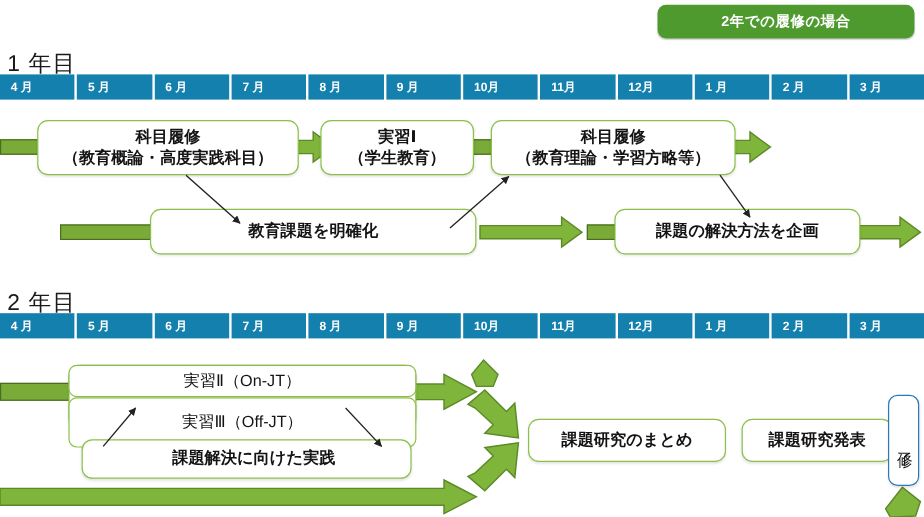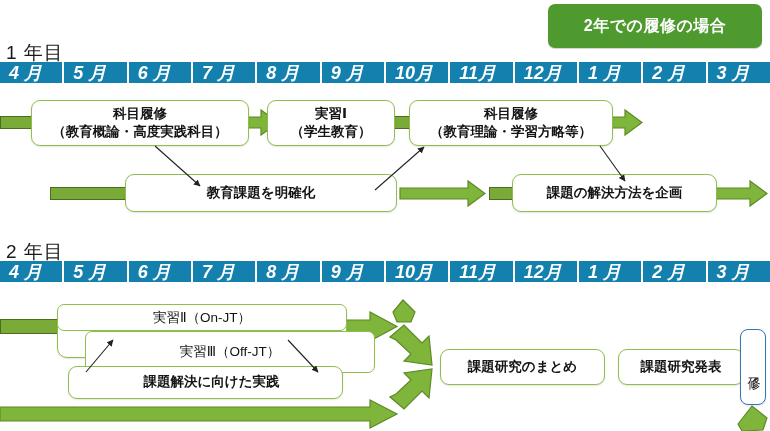--- a/index.html
+++ b/index.html
@@ -7,42 +7,41 @@
     width:770px;height:431px;
     background:#ffffff;
     font-family:"Liberation Sans","DejaVu Sans",sans-serif;
     overflow:hidden;
     position:relative;
   }
   .stage{position:absolute;left:0;top:0;width:770px;height:431px;}
 
   
   .title-pill{
-    position:absolute;left:548px;top:4px;width:214px;height:44px;
+    position:absolute;left:548px;top:4px;width:214px;height:28px;
     background:#4e9a2f;border-radius:7px;
     display:flex;align-items:center;justify-content:center;
-    color:#ffffff;font-size:16px;font-weight:bold;letter-spacing:.5px;
+    color:#ffffff;font-size:12px;font-weight:bold;letter-spacing:.5px;
     box-shadow:0 1px 1px rgba(0,0,0,.18);
   }
 
   
   .year-label{
     position:absolute;font-size:19px;color:#1a1a1a;font-weight:400;
     letter-spacing:1px;
   }
 
   
   .month-bar{position:absolute;left:0;height:21px;display:flex;width:770px;}
   .month-cell{
     flex:1 1 0;background:#1380ae;color:#ffffff;
-    font-size:18px;font-weight:bold;
+    font-size:10px;font-weight:bold;
     display:flex;align-items:center;
     padding-left:9px;box-sizing:border-box;
     margin-right:2px;
-    font-style:italic;
   }
   .month-cell:last-child{margin-right:0;}
   .gbar-dark{position:absolute;background:#7aab38;border:1px solid #4a6d20;box-sizing:border-box;}
   .garrow{position:absolute;}
 
   
   .box{
     position:absolute;background:#ffffff;border:1.4px solid #8dc04a;
     border-radius:9px;box-sizing:border-box;
     display:flex;align-items:center;justify-content:center;
@@ -180,21 +179,21 @@
 
   <div class="gbar-dark" style="left:0px;top:319px;width:60px;height:15px;"></div>
   <svg class="garrow" style="left:58px;top:312px;" width="340" height="29">
     <polygon points="0,8 312,8 312,0 339,14.5 312,29 312,21 0,21" fill="#7fb53b" stroke="#5d8a27" stroke-width="1.2"></polygon>
   </svg>
 
   <div class="box-double" style="left:57px;top:304px;width:290px;height:54px;"></div>
   <div class="box-inner" style="left:57px;top:304px;width:290px;height:27px;">
     <span class="lbl">実習Ⅱ（On-JT）</span>
   </div>
-  <div class="box-inner" style="left:57px;top:331px;width:290px;height:42px;margin-left:28px;">
+  <div class="box-inner" style="left:57px;top:331px;width:290px;height:42px;">
     <span class="lbl">実習Ⅲ（Off-JT）</span>
   </div>
 
   <svg class="garrow" style="left:0px;top:400px;" width="398" height="29">
     <polygon points="0,7 370,7 370,0 397,14 370,28 370,21 0,21" fill="#7fb53b" stroke="#5d8a27" stroke-width="1.2"></polygon>
   </svg>
 
   <div class="box" style="left:68px;top:366px;width:275px;height:33px;padding-left:12px;">
     <span class="lbl">課題解決に向けた実践</span>
   </div>

